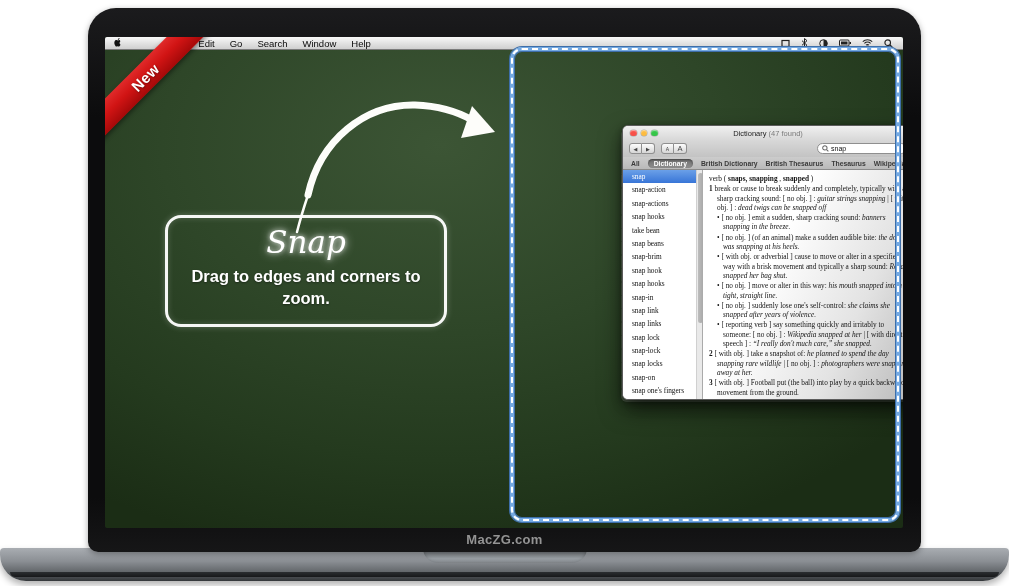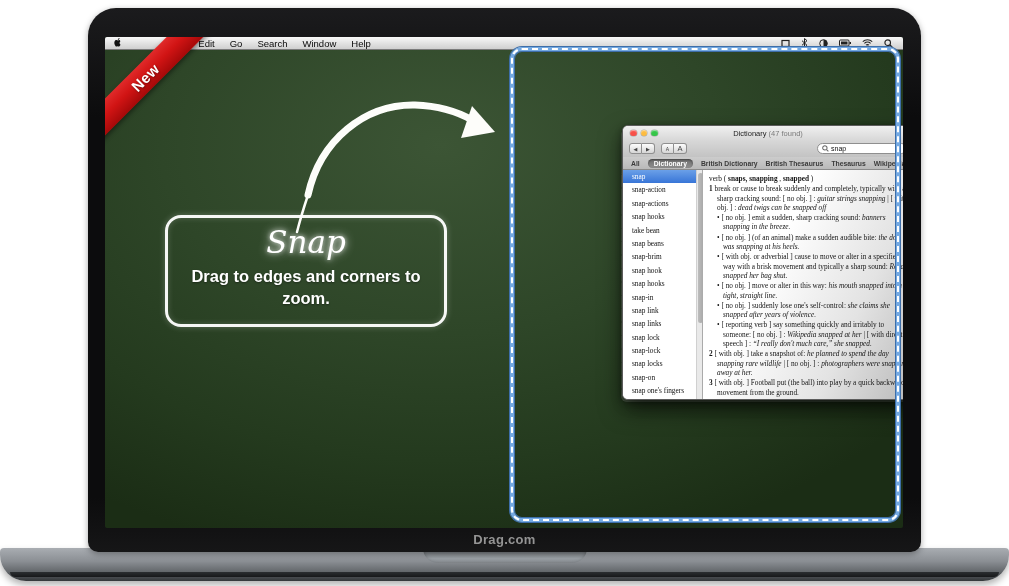--- a/index.html
+++ b/index.html
@@ -276,16 +276,16 @@
                 <p class="def sense"><span class="b">2 </span><span>[ with obj. ] take a snapshot of: </span><span class="i">he planned to spend the day snapping rare wildlife</span><span> | [ no obj. ] : </span><span class="i">photographers were </span><span class="bi">snapping away at </span><span class="i">her.</span></p>
                 <p class="def sense"><span class="b">3 </span><span>[ with obj. ] Football put (the ball) into play by a quick backward movement from the ground.</span></p>
               </div>
           </div>
         </div>
       </div>
 
       <div class="selection-rect"></div>
 
     </div>
-    <div class="brand-watermark">Drag.com</div>
+    <div class="brand-watermark">MacZG.com</div>
   </div>
 
 </div>
 
 </body></html>

